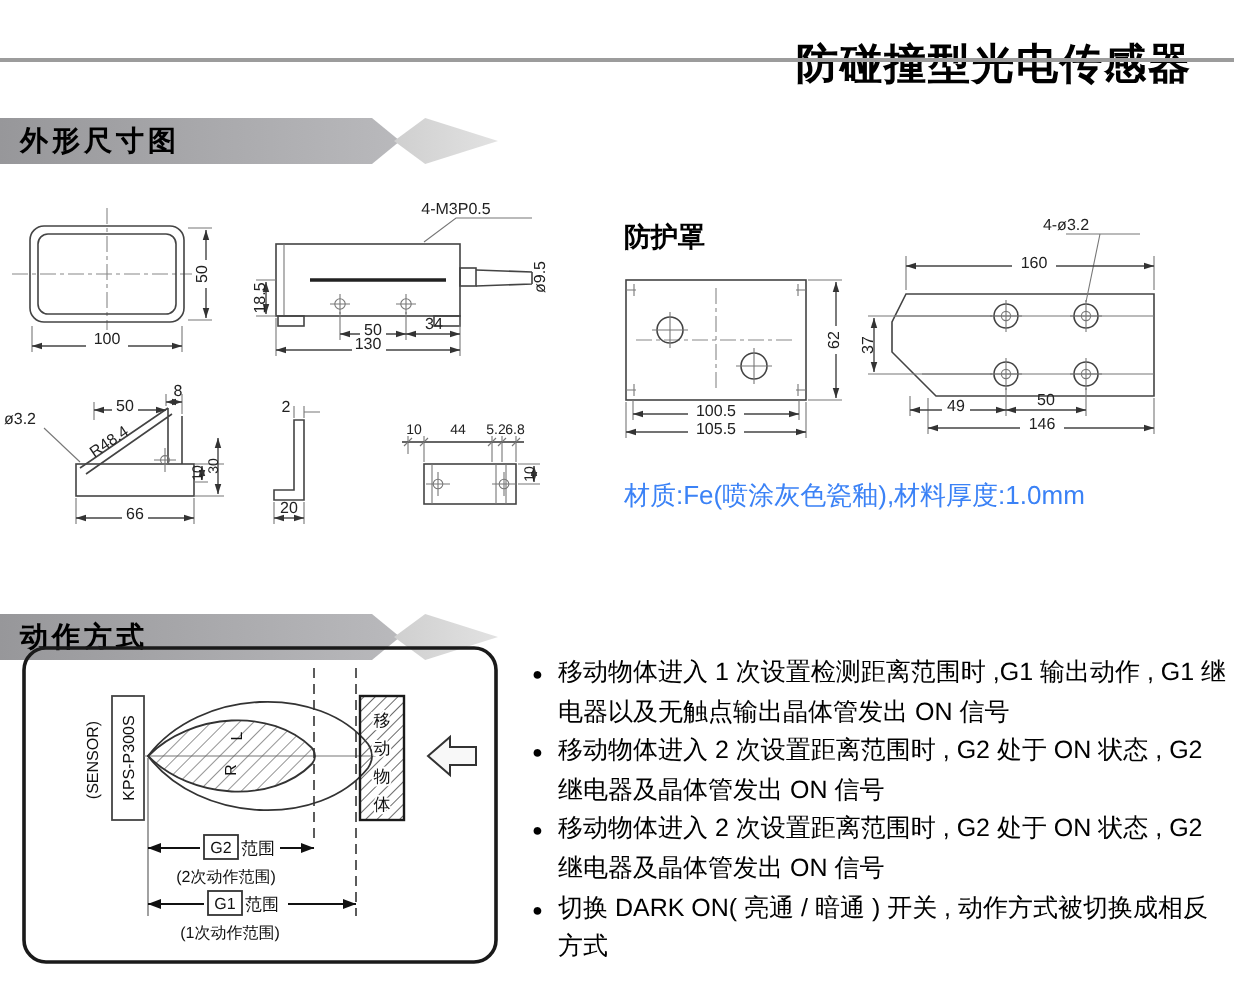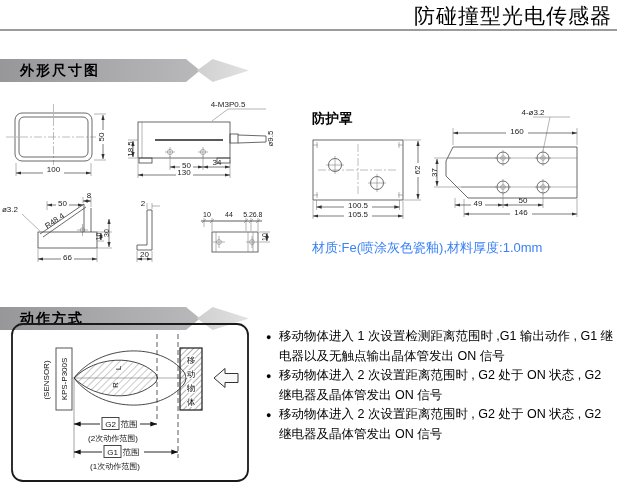--- a/index.html
+++ b/index.html
@@ -1,23 +1,23 @@
 <!DOCTYPE html>
 <html><head>
 <meta charset="utf-8">
 <style>
   html,body{margin:0;padding:0;background:#fff;}
   .page{position:relative;width:617px;height:493px;background:#fff;overflow:hidden;
         font-family:"Liberation Sans","DejaVu Sans",sans-serif;color:#000;}
-  .title{position:absolute;top:2px;right:5px;margin:0;font-size:21px;font-weight:400;letter-spacing:1px;padding-left:12px;}
+  .title{position:absolute;top:2px;right:5px;margin:16px;font-size:21px;font-weight:700;letter-spacing:1px;padding-left:12px;}
   .title-rule{position:absolute;top:29px;left:0;width:617px;height:2px;background:#9c9c9c;}
   .banner{position:absolute;left:0;height:23px;display:flex;align-items:center;}
   .banner-bar{width:200px;height:23px;background:linear-gradient(90deg,#97979a 0%,#b9b9bc 100%);
               clip-path:polygon(0 0,186px 0,200px 50%,186px 100%,0 100%);display:flex;align-items:center;}
-  .banner-bar span{font-size:14px;font-weight:700;padding-left:20px;letter-spacing:2px;}
+  .banner-bar span{font-size:14px;font-weight:700;padding-left:10px;letter-spacing:2px;}
   .banner-diamond{width:52px;height:23px;margin-left:-3px;background:linear-gradient(90deg,#cfcfcf,#e2e2e2);
               clip-path:polygon(0 50%,30% 0,100% 50%,30% 100%);}
   .drawings{position:absolute;left:0;top:90px;}
   .material{position:absolute;left:312px;top:239px;font-size:13px;color:#3b82f6;}
   .opbox{position:absolute;left:10px;top:322px;}
   .bullets{position:absolute;left:266px;top:327px;width:350px;margin:0;padding:0;list-style:none;}
   .bullets li{position:relative;padding-left:13px;font-size:12.5px;line-height:19.6px;color:#000;}
   .bullets li::before{content:"●";position:absolute;left:0;top:1px;font-size:9px;}
   
   svg{overflow:visible;}
@@ -265,15 +265,16 @@
       <text class="dg" x="102.5" y="132.5">G1</text>
       <text class="dg85" x="121" y="133">范围</text>
       <text class="dg" x="105" y="147">(1次动作范围)</text>
     </g>
   </svg>
 
   <ul class="bullets">
     <li>移动物体进入 1 次设置检测距离范围时 ,G1 输出动作 , G1 继电器以及无触点输出晶体管发出 ON 信号</li>
     <li>移动物体进入 2 次设置距离范围时 , G2 处于 ON 状态 , G2 继电器及晶体管发出 ON 信号</li>
     <li>移动物体进入 2 次设置距离范围时 , G2 处于 ON 状态 , G2 继电器及晶体管发出 ON 信号</li>
+    <li>切换 DARK ON( 亮通 / 暗通 ) 开关 , 动作方式被切换成相反方式</li>
   </ul>
 
 </div>
 
 </body></html>

